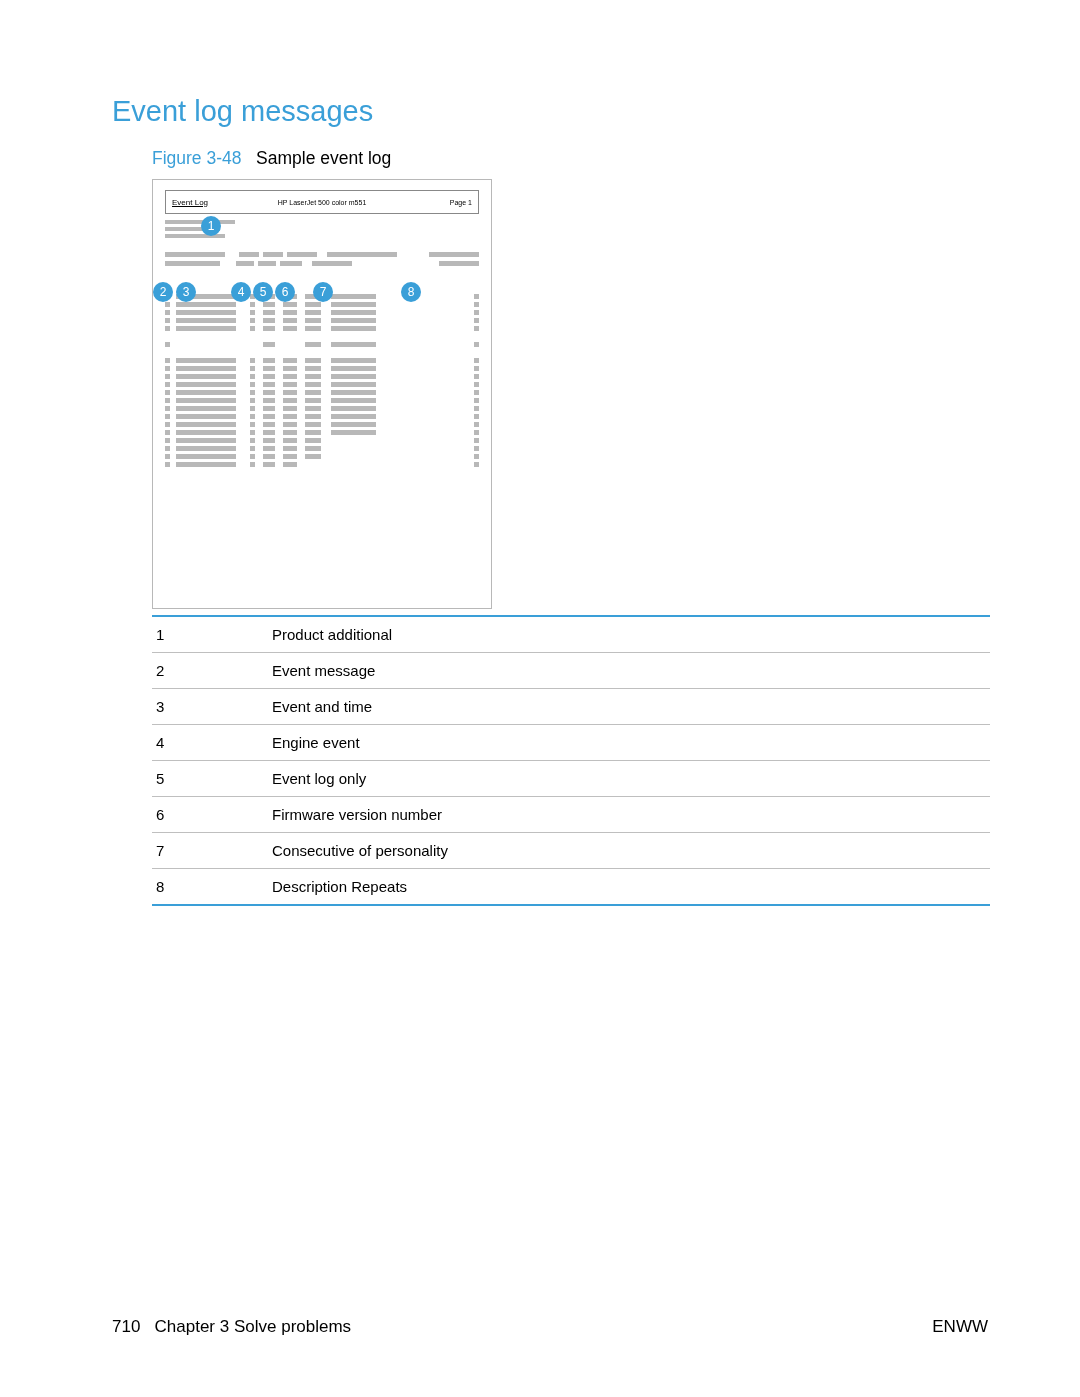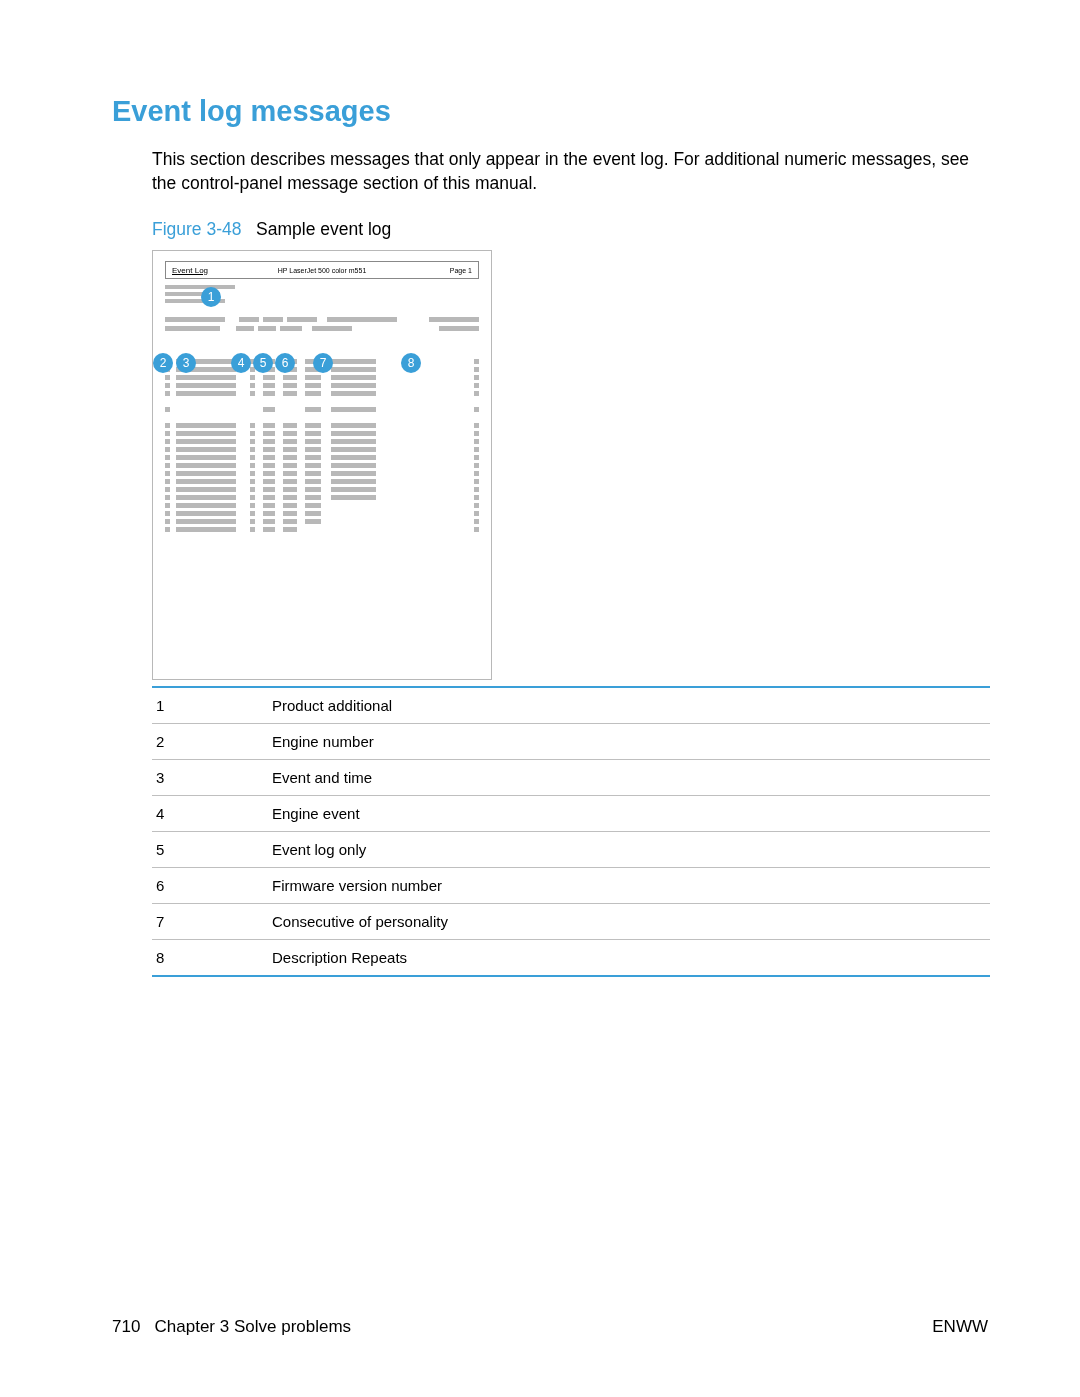--- a/index.html
+++ b/index.html
@@ -10,21 +10,21 @@
     font-family: Arial, Helvetica, sans-serif;
     color: #000;
     position: relative;
   }
   .page {
     padding: 95px 92px 60px 112px;
   }
   .heading {
     color: #3a9fd8;
     font-size: 29px;
-    font-weight: 700;
+    font-weight: 400;
     margin-bottom: 20px;
   }
   .intro {
     font-size: 17.5px;
     line-height: 1.35;
     margin-left: 40px;
     margin-bottom: 24px;
   }
   .fig-caption {
     font-size: 17.5px;
@@ -36,21 +36,21 @@
     margin-left: 40px;
     width: 340px;
     height: 430px;
     border: 1px solid #b8b8b8;
     background: #fff;
     padding: 10px 12px 12px 12px;
     position: relative;
   }
   .diag-head {
     border: 1px solid #888;
-    height: 18px;
+    height: 24px;
     display: flex;
     align-items: center;
     padding: 0 6px;
     font-size: 8px;
     position: relative;
   }
   .diag-head .el { text-decoration: underline; }
   .diag-head .prod { position: absolute; left: 50%; transform: translateX(-50%); font-size: 7px; white-space: nowrap; }
   .diag-head .pg { position: absolute; right: 6px; font-size: 7px; }
   .callout {
@@ -89,21 +89,20 @@
     display:flex;
     justify-content: space-between;
     font-size: 17px;
   }
 </style>
 </head>
 <body>
 
 <div class="page">
   <h2 class="heading">Event log messages</h2>
-  <p class="intro">This section describes messages that only appear in the event log. For additional numeric messages, see the control-panel message section of this manual.</p>
   <p class="fig-caption">
     <span class="fig-num">Figure 3-48</span>&nbsp;&nbsp;&nbsp;<span>Sample event log</span>
   </p>
 
   <div class="diagram">
     <div class="diag-head">
       <span class="el">Event Log</span>
       <span class="prod">HP LaserJet 500 color m551</span>
       <span class="pg">Page 1</span>
     </div>
@@ -366,21 +365,21 @@
     <div class="callout" style="top:102px;left:248px;">8</div>
   </div>
 
   <div class="legend" id="legend-container">
       <div class="legend-row">
         <div class="legend-num">1</div>
         <div>Product additional</div>
       </div>
       <div class="legend-row">
         <div class="legend-num">2</div>
-        <div>Engine number</div>
+        <div>Event message</div>
       </div>
       <div class="legend-row">
         <div class="legend-num">3</div>
         <div>Event and time</div>
       </div>
       <div class="legend-row">
         <div class="legend-num">4</div>
         <div>Engine event</div>
       </div>
       <div class="legend-row">

